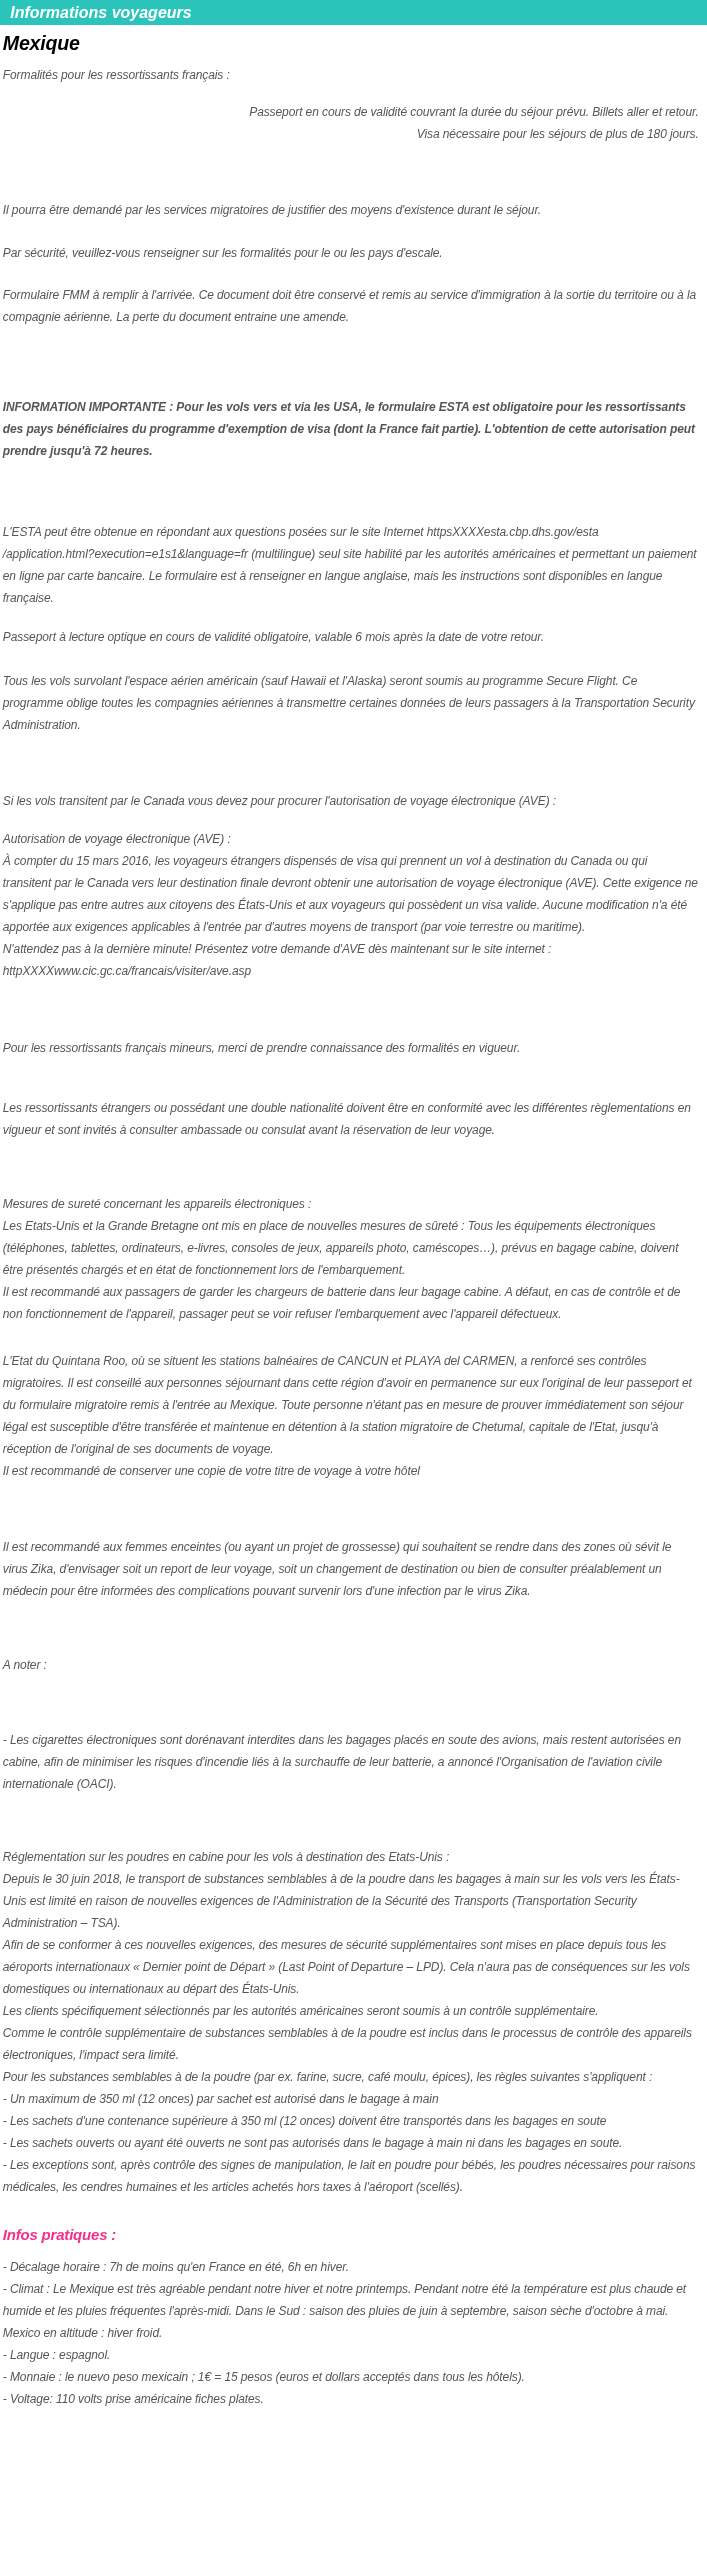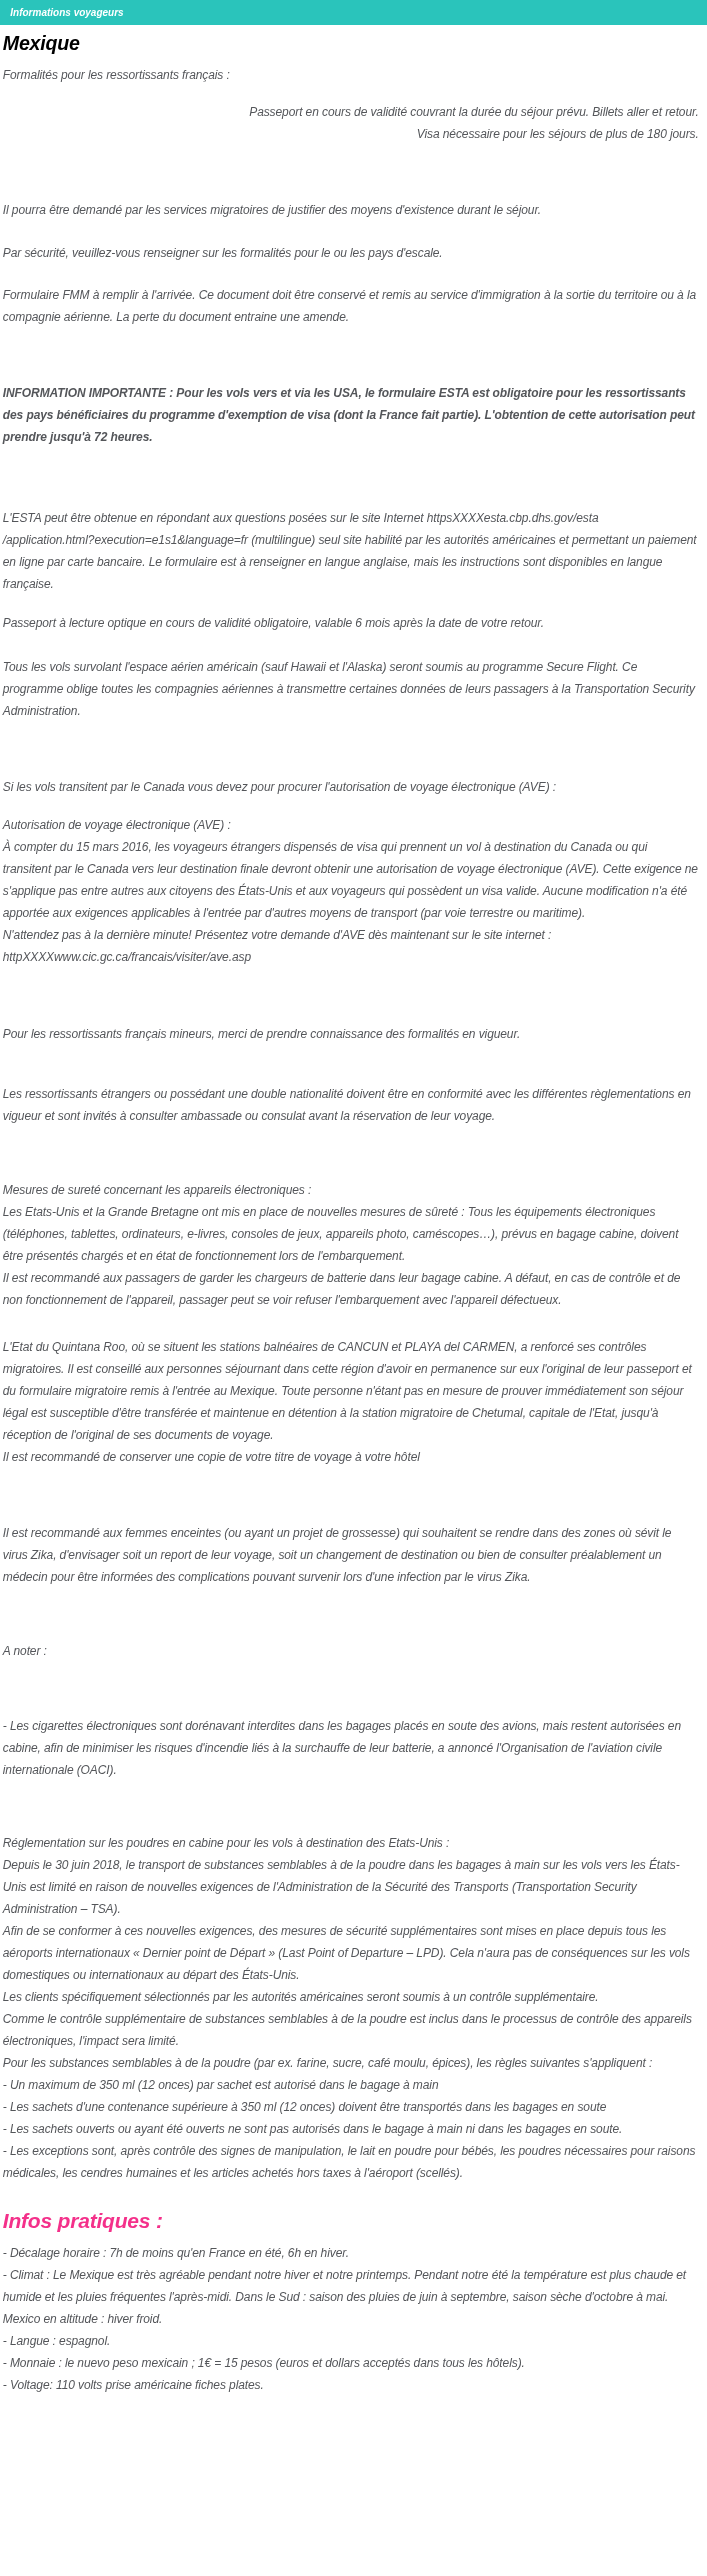--- a/index.html
+++ b/index.html
@@ -11,21 +11,21 @@
     font-size: 12px;
     line-height: 22px;
     letter-spacing: -0.1px;
   }
   .topbar {
     background: #2ac4bb;
     color: #ffffff;
     height: 25px;
     line-height: 25px;
     font-weight: bold;
-    font-size: 10px;
+    font-size: 16px;
     padding-left: 10.3px;
     letter-spacing: 0;
   }
   h1.country {
     color: #000000;
     font-size: 19.6px;
     font-weight: bold;
     font-style: italic;
     margin: 5.6px 0 9.3px 2.8px;
     line-height: 24px;
@@ -33,21 +33,21 @@
   }
   .content {
     padding: 0 9.3px 13px 2.8px;
   }
   .para {
     margin: 0;
     white-space: pre-line;
   }
   .para.bold { font-weight: bold; }
   .para.heading {
-    font-size: 21px;
+    font-size: 15px;
     font-weight: bold;
     color: #f4308a;
     line-height: 28px;
     white-space: normal;
     letter-spacing: -0.2px;
   }
 </style>
 </head>
 <body>
 
@@ -56,21 +56,21 @@
     <span>Informations voyageurs</span>
   </div>
   <h1 class="country">Mexique</h1>
   <div class="content" id="content">
       <p class="para normal" style="margin-top: 0px;">Formalités pour les ressortissants français :</p>
       <p class="para normal" style="margin-top: 15px; text-align: right;">Passeport en cours de validité couvrant  la durée du séjour prévu. Billets aller et retour.
 Visa nécessaire pour les séjours de plus de 180 jours.</p>
       <p class="para normal" style="margin-top: 54px;">Il pourra être demandé par les services migratoires de justifier des moyens d'existence durant le séjour.</p>
       <p class="para normal" style="margin-top: 21.5px;">Par sécurité, veuillez-vous renseigner sur les formalités pour le ou les pays d'escale.</p>
       <p class="para normal" style="margin-top: 19.6px;">Formulaire FMM à remplir à l'arrivée. Ce document doit être conservé et remis au service d'immigration à la sortie du territoire ou à la compagnie aérienne. La perte du document entraine une amende.</p>
-      <p class="para bold" style="margin-top: 54px;">INFORMATION IMPORTANTE : Pour les vols vers et via les USA, le formulaire ESTA est obligatoire pour les ressortissants des pays bénéficiaires du programme d'exemption de visa (dont la France fait partie). L'obtention de cette autorisation peut prendre jusqu'à 72 heures.</p>
+      <p class="para bold" style="margin-top: 68px;">INFORMATION IMPORTANTE : Pour les vols vers et via les USA, le formulaire ESTA est obligatoire pour les ressortissants des pays bénéficiaires du programme d'exemption de visa (dont la France fait partie). L'obtention de cette autorisation peut prendre jusqu'à 72 heures.</p>
       <p class="para normal" style="margin-top: 59px;">L'ESTA peut être obtenue en répondant aux questions posées sur le site Internet httpsXXXXesta.cbp.dhs.gov/esta
 /application.html?execution=e1s1&amp;language=fr (multilingue) seul site habilité par les autorités américaines et permettant un paiement en ligne par carte bancaire. Le formulaire est à renseigner en langue anglaise, mais les instructions sont disponibles en langue française.</p>
       <p class="para normal" style="margin-top: 17px;">Passeport à lecture optique en cours de validité obligatoire, valable 6 mois après la date de votre retour.</p>
       <p class="para normal" style="margin-top: 22.4px;">Tous les vols survolant l'espace aérien américain (sauf Hawaii et l'Alaska) seront soumis au programme Secure Flight. Ce programme oblige toutes les compagnies aériennes à transmettre certaines données de leurs passagers à la Transportation Security Administration.</p>
       <p class="para normal" style="margin-top: 54px;">Si les vols transitent par le Canada vous devez pour procurer l'autorisation de voyage électronique (AVE) :</p>
       <p class="para normal" style="margin-top: 16px;">Autorisation de voyage électronique (AVE) :
 À compter du 15 mars 2016, les voyageurs étrangers dispensés de visa qui prennent un vol à destination du Canada ou qui transitent par le Canada vers leur destination finale devront obtenir une autorisation de voyage électronique (AVE). Cette exigence ne s'applique pas entre autres aux citoyens des États-Unis et aux voyageurs qui possèdent un visa valide. Aucune modification n'a été apportée aux exigences applicables à l'entrée par d'autres moyens de transport (par voie terrestre ou maritime).
 N'attendez pas à la dernière minute! Présentez votre demande d'AVE dès maintenant sur le site internet :
 httpXXXXwww.cic.gc.ca/francais/visiter/ave.asp</p>
       <p class="para normal" style="margin-top: 55px;">Pour les ressortissants français mineurs, merci de prendre connaissance des formalités en vigueur.</p>

